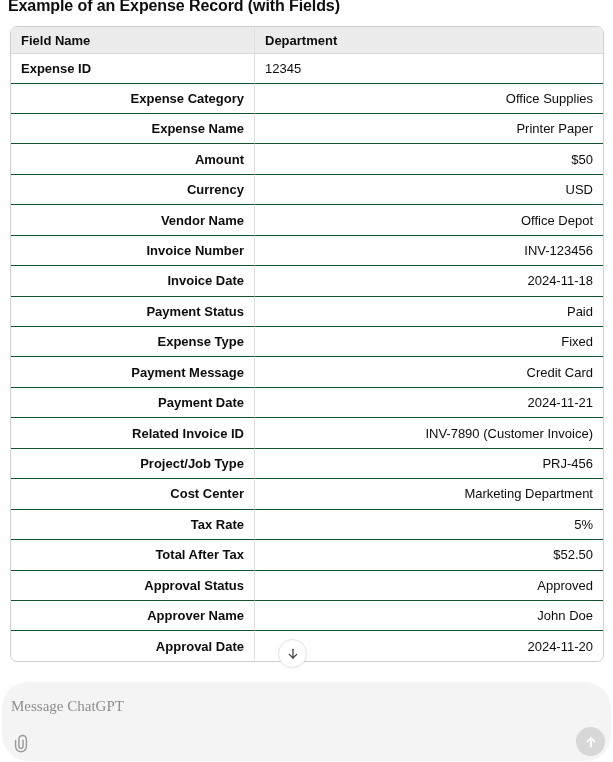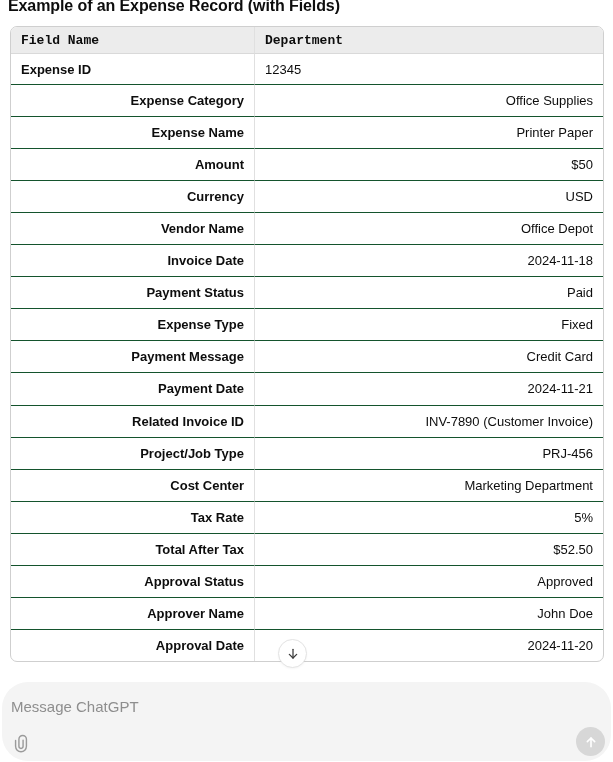--- a/index.html
+++ b/index.html
@@ -41,21 +41,20 @@
     font-size: 13px;
   }
   th:first-child, td:first-child { width: 243px; }
   th {
     background: #ececec;
     text-align: left;
     font-weight: 600;
     padding: 0 10px;
     border-bottom: 1px solid #d9d9d9;
     height: 27px;
-    font-family: Liberation Mono, monospace;
   }
   th + th, td + td { border-left: 1px solid #e0e0e0; }
   tbody td {
     padding: 0 10px;
     font-weight: 400;
     vertical-align: middle;
     overflow: hidden;
     white-space: nowrap;
   }
   tbody td:first-child { font-weight: 600; }
@@ -79,21 +78,21 @@
     width: 609px; height: 79px;
     background: #f4f4f4;
     border-radius: 26px;
   }
   .msg-input {
     position: absolute;
     left: 9px; top: 13px;
     width: 420px; height: 22px;
     background: transparent;
     border: none; outline: none;
-    font-family: Liberation Sans, sans-serif;
+    font-family: Liberation Serif, serif;
     font-size: 15px;
     color: #0c4a6e;
     padding: 0;
   }
   .msg-input::placeholder { color: #8e8e8e; opacity: 1; }
   .attach-btn {
     position: absolute;
     left: 6px; bottom: 5px;
     width: 26px; height: 26px;
     background: none; border: none; padding: 2px;
@@ -144,20 +143,24 @@
             <td>Amount</td>
             <td>$50</td>
           </tr>
           <tr>
             <td>Currency</td>
             <td>USD</td>
           </tr>
           <tr>
             <td>Vendor Name</td>
             <td>Office Depot</td>
+          </tr>
+          <tr>
+            <td>Invoice Number</td>
+            <td>INV-123456</td>
           </tr>
           <tr>
             <td>Invoice Date</td>
             <td>2024-11-18</td>
           </tr>
           <tr>
             <td>Payment Status</td>
             <td>Paid</td>
           </tr>
           <tr>

